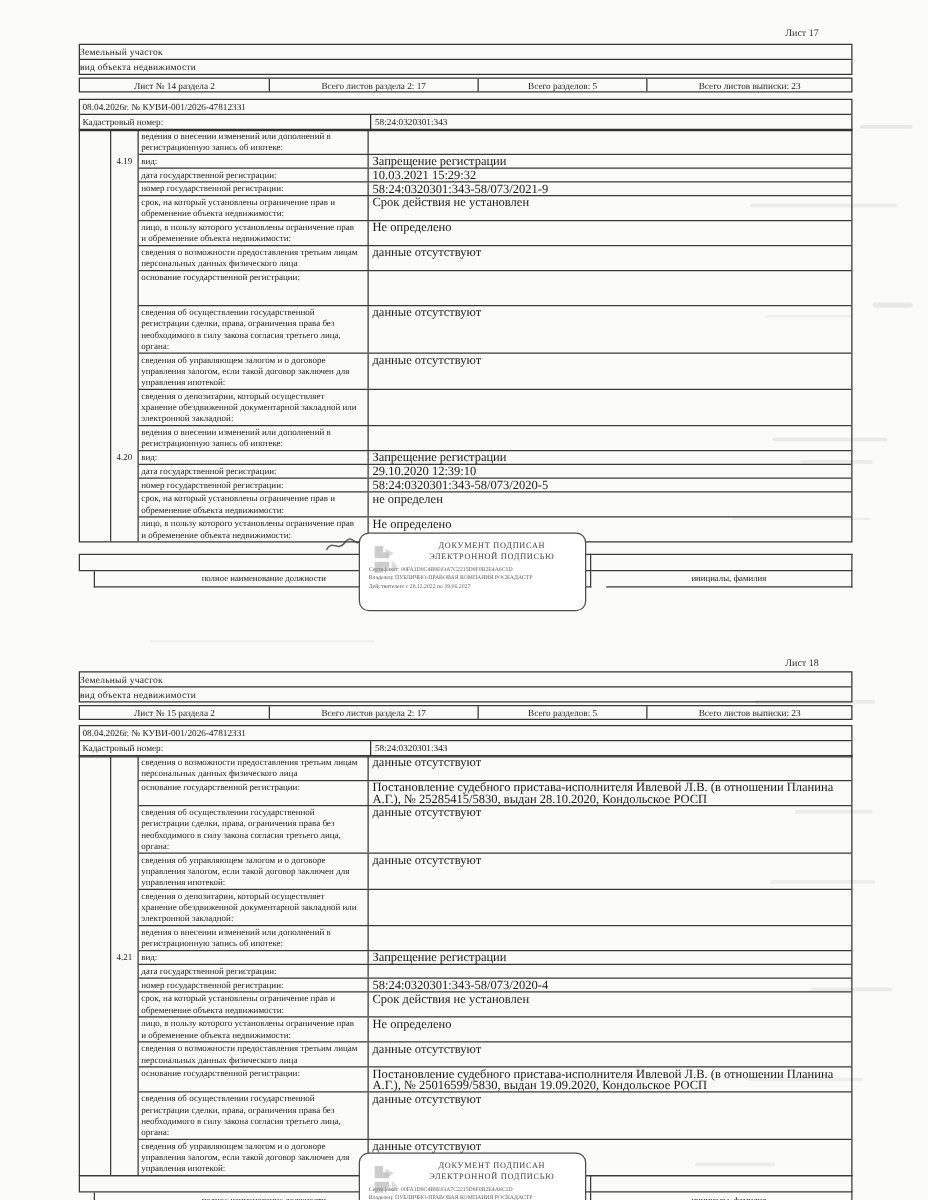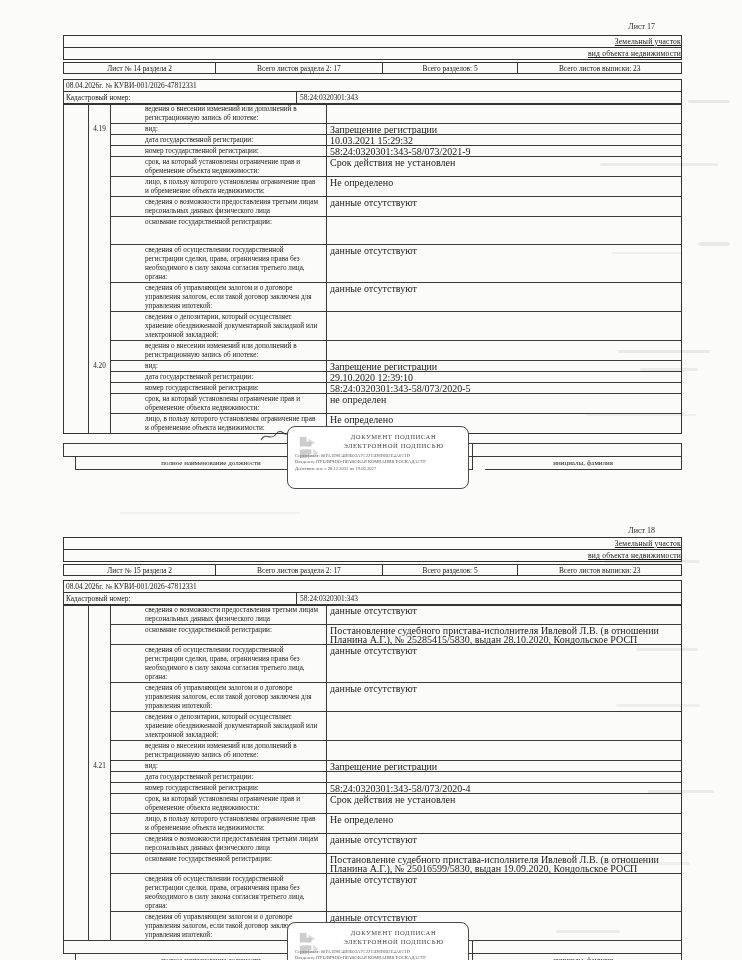--- a/index.html
+++ b/index.html
@@ -4,37 +4,37 @@
 <style>
   html,body{margin:0;padding:0;}
   body{
     width:742px;height:960px;position:relative;overflow:hidden;
     background:#fbfbf9;color:#1b1b1b;
     font-family:"Liberation Serif","DejaVu Serif",serif;
   }
   .sheet-label{position:absolute;font-size:8px;color:#2a2a2a;}
   
   .box{position:absolute;left:63px;width:619px;border:1px solid #343434;box-sizing:border-box;background:transparent;}
-  .trow{height:11px;line-height:11px;text-align:right;font-size:7.6px;letter-spacing:.2px;text-decoration:underline;}
+  .trow{height:11px;line-height:11px;text-align:left;font-size:7.6px;letter-spacing:.2px;}
   .trow + .trow{border-top:1px solid #343434;}
   .meta{display:flex;height:12px;}
   .meta .cell{box-sizing:border-box;border-left:1px solid #343434;text-align:center;font-size:7.4px;line-height:11px;overflow:hidden;}
   .meta .cell:first-child{border-left:none;}
   .req-r1{height:11px;line-height:11px;font-size:7.4px;padding-left:2px;}
   .req-r2{display:flex;height:12px;border-top:1px solid #343434;font-size:7.4px;line-height:11px;}
   .req-r2 .c1{width:232px;box-sizing:border-box;padding-left:2px;}
   .req-r2 .c2{flex:1;box-sizing:border-box;border-left:1px solid #343434;padding-left:3px;}
   
   .mtable{position:absolute;left:63px;width:619px;border:1px solid #343434;box-sizing:border-box;}
   .mtable .vl{position:absolute;top:0;bottom:0;width:1px;background:#3a3a3a;}
   .vl.a{left:24px;} .vl.b{left:46px;}
   .mt-row{position:relative;margin-left:47px;display:flex;border-top:1px solid #3a3a3a;box-sizing:border-box;}
   .mt-row.first{border-top:none;}
   .mt-num{position:absolute;left:-22px;top:1px;width:21px;text-align:center;font-size:7.2px;}
-  .mt-label{width:184px;box-sizing:border-box;border-right:1px solid #3a3a3a;padding:1px 6px 0 2px;font-size:7.2px;line-height:9px;margin-left:32px;}
+  .mt-label{width:184px;box-sizing:border-box;border-right:1px solid #3a3a3a;padding:1px 6px 0 2px;font-size:7.2px;line-height:9px;}
   .mt-value{flex:1;box-sizing:border-box;padding:1px 3px 0 3px;font-size:10px;line-height:9px;}
   
   .sig{position:absolute;left:63px;width:619px;}
   .sig .r{display:flex;}
   .sig .c{box-sizing:border-box;border:1px solid #3a3a3a;}
   .sig .c.mid,.sig .c.right{border-left:none;}
   .sig .r2 .c{border-top:none;margin-left:12px;}
   .sig .r1{height:14px;}
   .sig .r2{height:13px;}
   .sig .lbl{font-size:7px;line-height:12px;text-align:center;color:#232323;}

